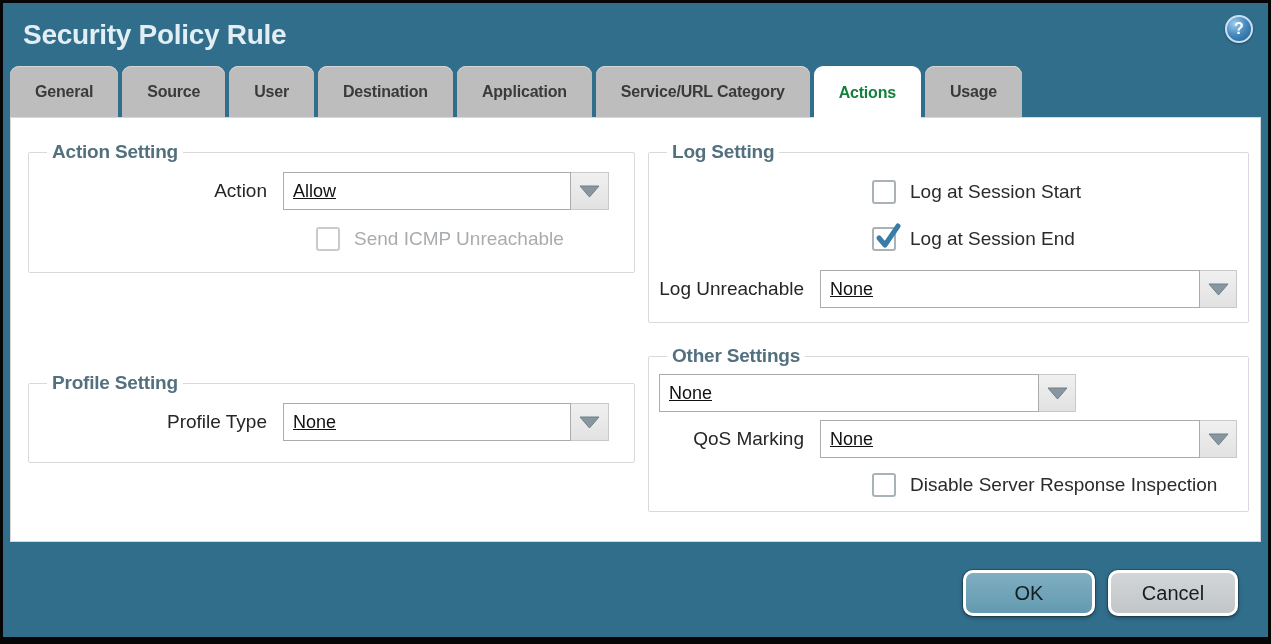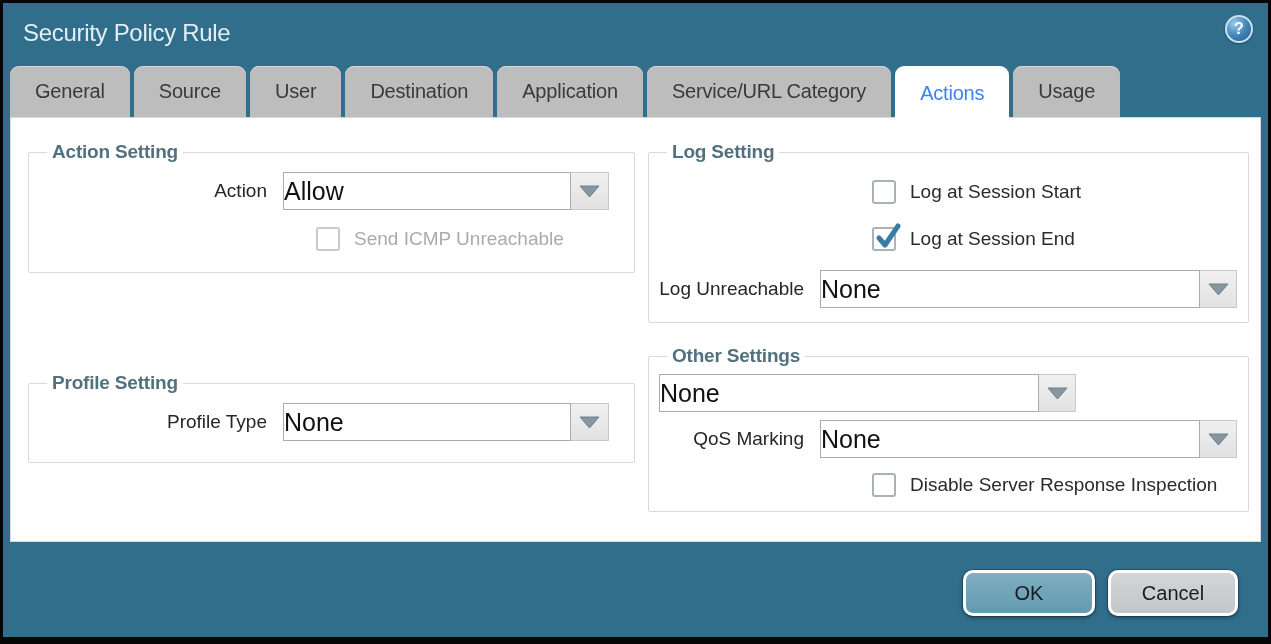--- a/index.html
+++ b/index.html
@@ -10,21 +10,21 @@
     position:relative;width:1271px;height:644px;
     background:#316E8C;
     border:3px solid #060606;border-bottom-width:7px;
     overflow:hidden;
   }
 
   
   .titlebar{position:absolute;left:0;top:0;width:100%;height:61px;}
   .title{
     position:absolute;left:20px;top:16px;
-    font-size:24px;font-weight:400;letter-spacing:-0.3px;
+    font-size:28px;font-weight:700;letter-spacing:-0.3px;
     color:#E3EEF4;
     text-align:right;
   }
   .help{
     position:absolute;left:1222px;top:12px;width:28px;height:28px;
     border-radius:50%;
     background:radial-gradient(circle at 32% 28%, #9ecdea 0%, #4a8cc0 45%, #1c5c8e 100%);
     border:2px solid #C8E0F0;
     color:#ffffff;font-size:16px;font-weight:700;
     display:flex;align-items:center;justify-content:center;
@@ -35,25 +35,26 @@
   
   .tabs{
     position:absolute;left:7px;top:63px;
     display:flex;gap:4px;align-items:flex-start;z-index:3;
   }
   .tab{
     height:51px;padding:16px 25px;
     background:#BDBDBD;
     border-top-left-radius:9px;border-top-right-radius:9px;
     display:flex;align-items:center;justify-content:center;
-    font-size:20px;color:#3A3A3A;letter-spacing:-0.2px;
+    font-size:16px;color:#3A3A3A;letter-spacing:-0.2px;
     cursor:pointer;white-space:nowrap;
     box-shadow:inset 0 1px 0 #d6d6d6;
-  }
-  .tab.active{background:#ffffff;height:54px;color:#3b82f6;box-shadow:none;}
+    font-weight:bold;
+  }
+  .tab.active{background:#ffffff;height:54px;color:#15803d;box-shadow:none;}
 
   
   .panel{
     position:absolute;left:7px;top:114px;width:1251px;height:425px;
     background:#ffffff;border:1px solid #D8D8D8;z-index:2;
   }
 
   fieldset.fs{
     position:absolute;margin:0;padding:0 10px;
     border:1px solid #D9D9D9;border-radius:2px;background:#ffffff;
@@ -69,22 +70,22 @@
 
   .row{display:flex;align-items:center;}
   .lbl{font-size:19px;color:#262626;text-align:right;padding-right:16px;flex:none;}
   .left-w .lbl{width:244px;}
   .right-w .lbl{width:161px;}
 
   
   .dropdown{display:flex;height:38px;flex:none;cursor:pointer;}
   .dd-field{
     background:#ffffff;border:1px solid #ABABAB;
-    display:flex;align-items:center;
-    font-size:25px;color:#111111;
+    display:flex;align-items:center;padding-left:9px;
+    font-size:18px;color:#111111;text-decoration:underline;
   }
   .left-w .dd-field{width:288px;}
   .right-w .dd-field{width:380px;}
   .dd-btn{
     width:38px;flex:none;
     background:linear-gradient(#F0F0F0,#E2E2E2);
     border:1px solid #C9C9C9;border-left:none;
     display:flex;align-items:center;justify-content:center;
   }
   .right-w .dd-btn{width:37px;}

